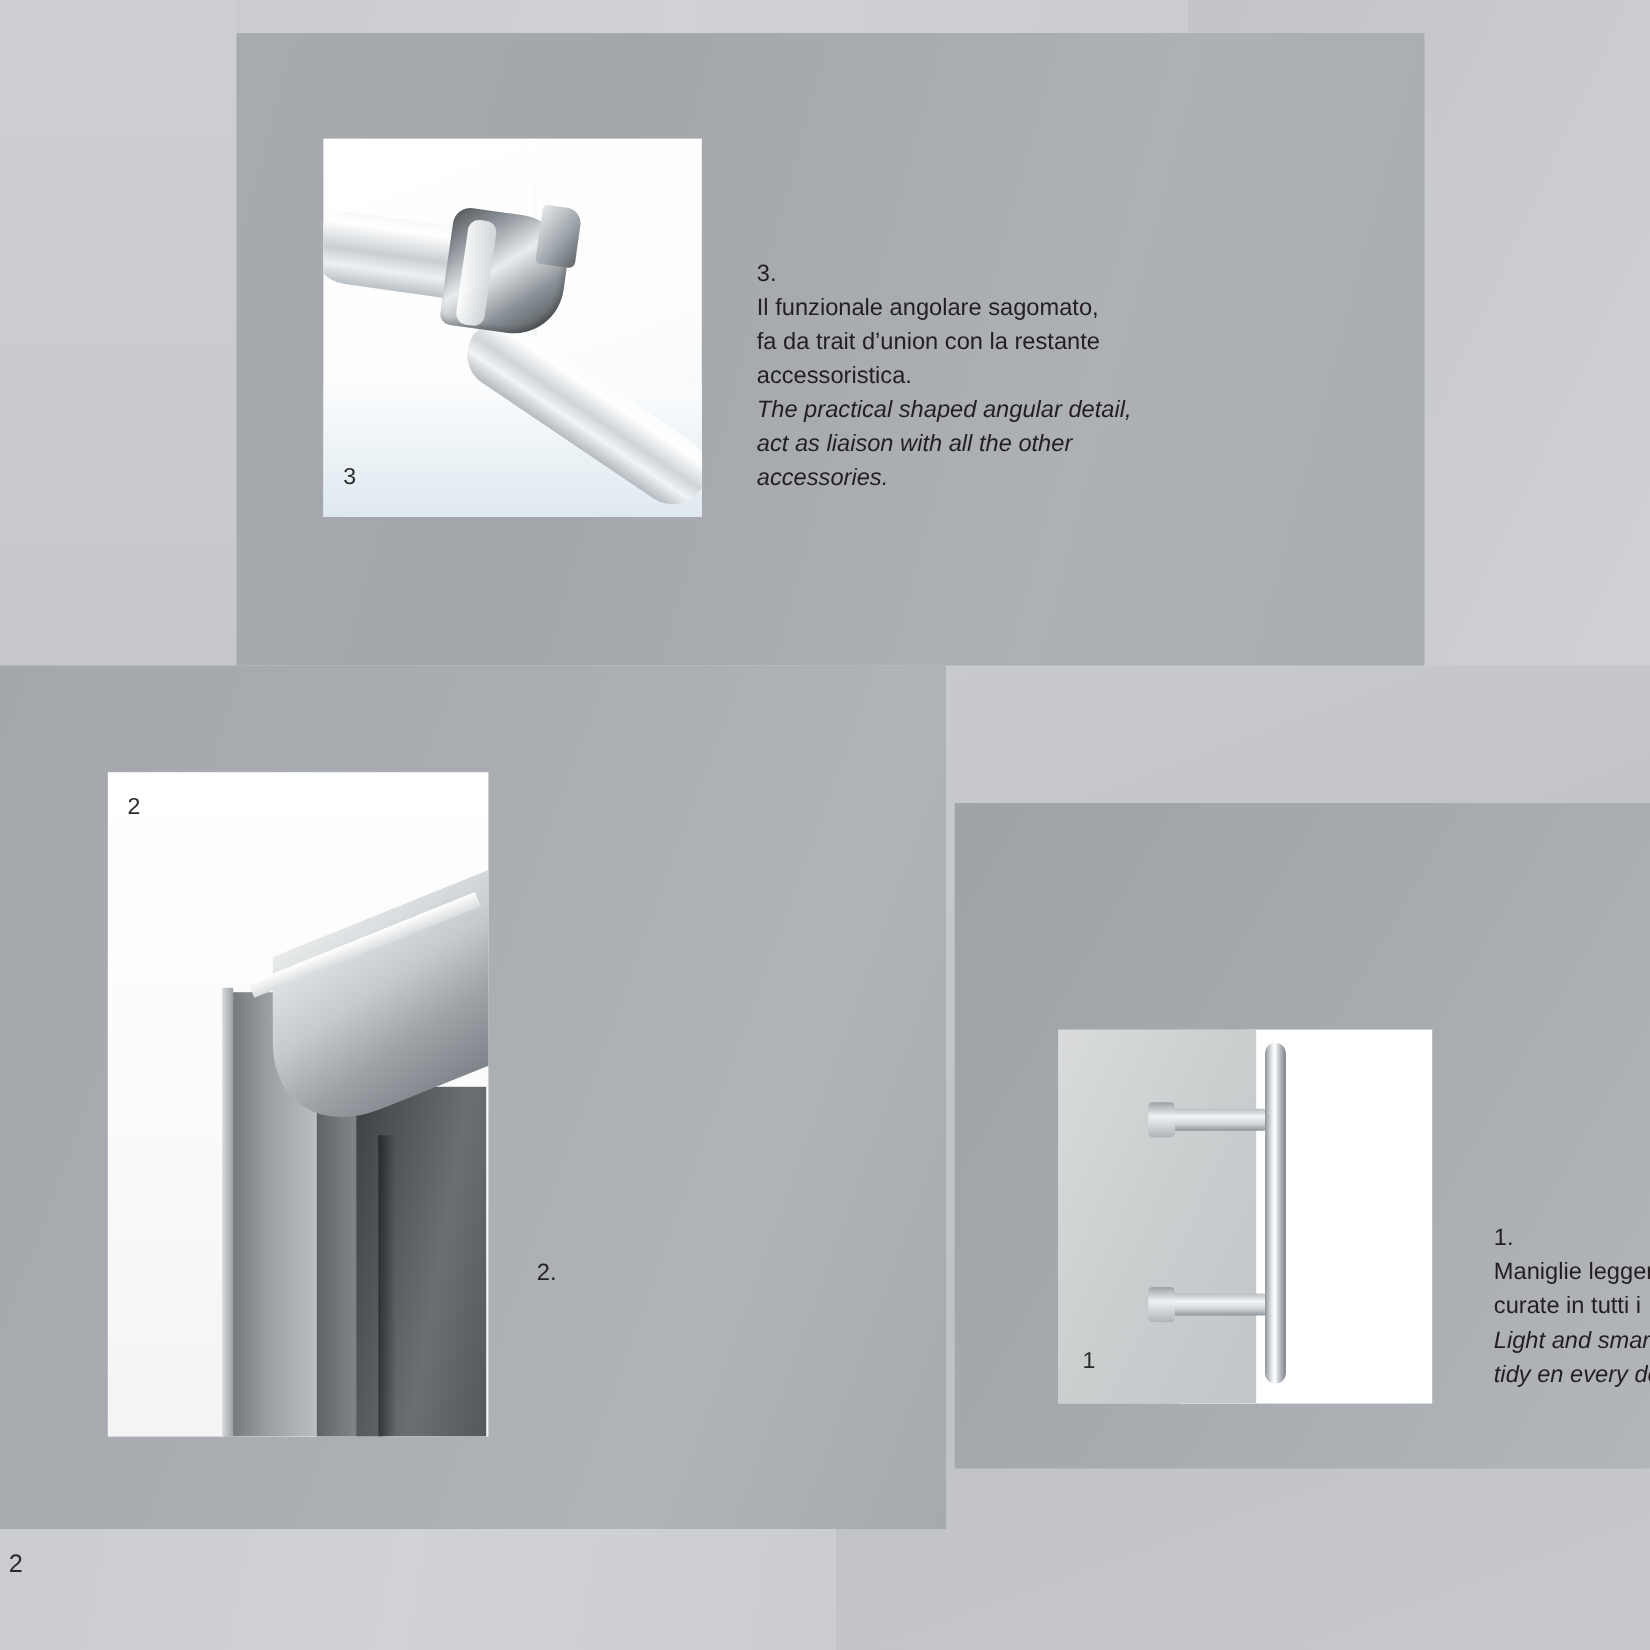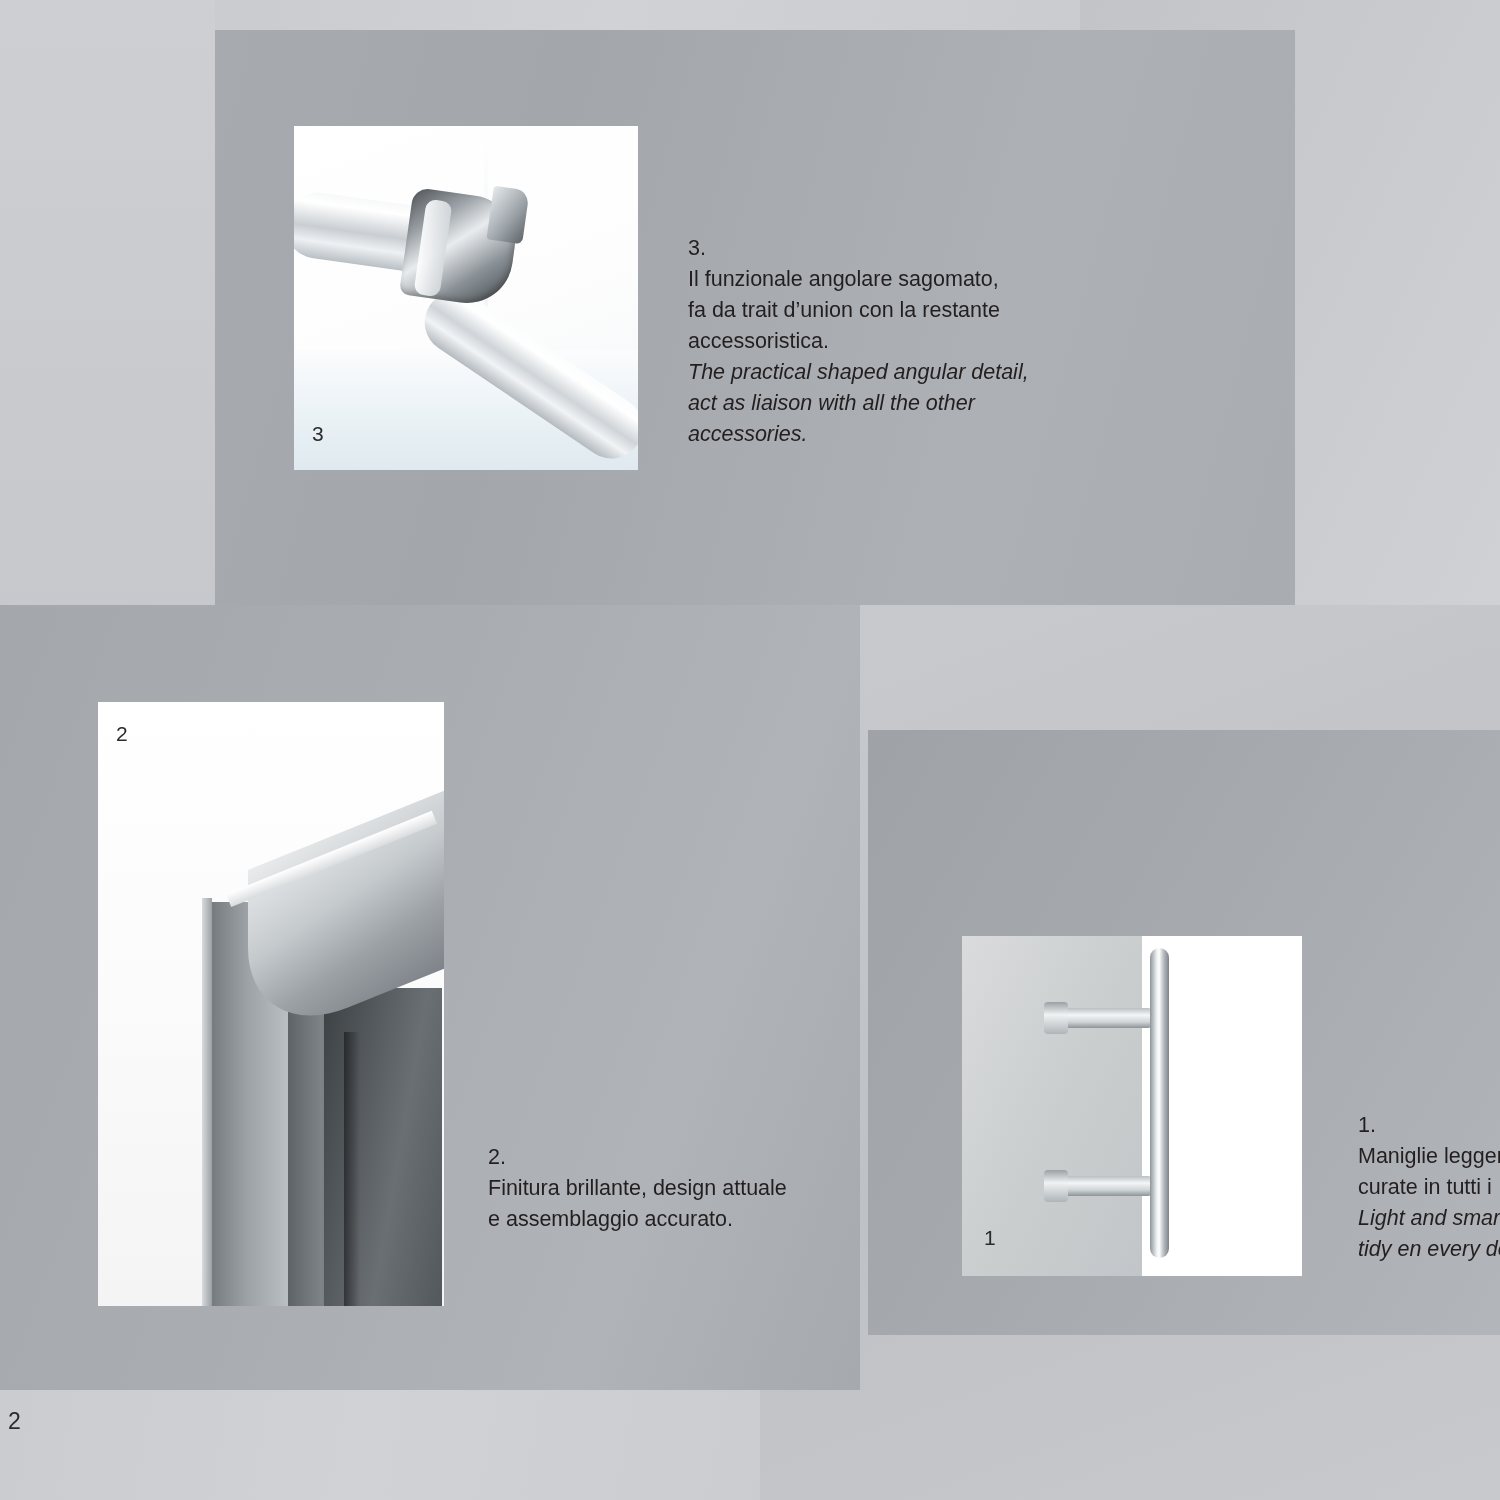--- a/index.html
+++ b/index.html
@@ -260,22 +260,20 @@
     <div class="p2-dark"></div>
     <div class="p2-roll"></div>
     <div class="p2-roll-top"></div>
     <div class="p2-edge"></div>
     <div class="p2-shadow"></div>
     <span class="num">2</span>
   </div>
 
   <div class="caption cap-2">
     <span class="idx">2.</span>
-    <span class="it" style="white-space:pre-line">Finitura brillante, design attuale
-e assemblaggio accurato.</span>
   </div>
 
   <div class="panel panel-1"></div>
 
   <div class="photo photo-1">
     <div class="p1-glass"></div>
     <div class="p1-armT"></div>
     <div class="p1-armB"></div>
     <div class="p1-knobT"></div>
     <div class="p1-knobB"></div>

